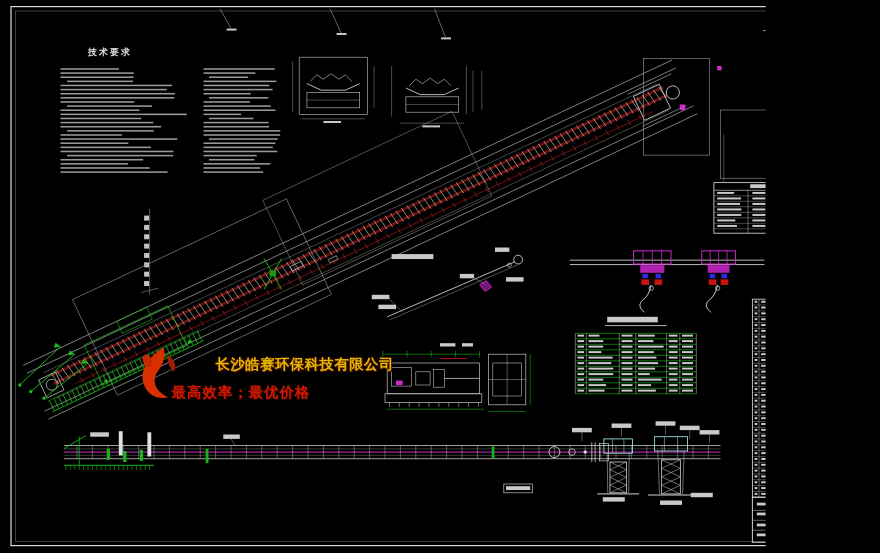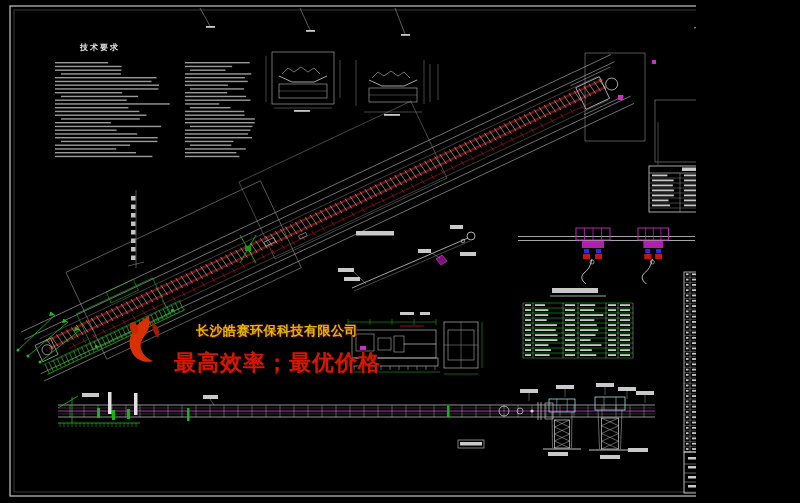--- a/index.html
+++ b/index.html
@@ -5,21 +5,21 @@
   html,body{margin:0;padding:0;background:#000;}
   #stage{position:relative;width:696px;height:503px;background:#000;overflow:hidden;
          font-family:Liberation Sans, sans-serif;}
   #cad{position:absolute;left:0;top:0;}
   .ovl{position:absolute;white-space:nowrap;}
   #techreq-title{left:80px;top:42px;font-size:8px;font-weight:bold;color:#e0e0e0;letter-spacing:2px;}
   #wm{position:absolute;left:122px;top:308px;width:230px;height:80px;}
   #wm-logo{position:absolute;left:0;top:6px;}
   #wm-company{position:absolute;left:74px;top:14px;font-size:13px;font-weight:bold;
               letter-spacing:0.5px;text-shadow:0 0 2px #7a1800,1px 1px 0 #400a00;}
-  #wm-slogan{position:absolute;left:52px;top:40px;font-size:22px;font-weight:bold;
+  #wm-slogan{position:absolute;left:34px;top:40px;font-size:13px;font-weight:bold;
              letter-spacing:1px;text-shadow:1px 1px 0 #3a0600,0 0 2px #000;}
 </style>
 </head>
 <body>
 
 <div id="stage">
   <svg id="cad" width="800" height="503" viewBox="0 0 800 503">
       <g>
         <rect x="10" y="6" width="782" height="490" fill="none" stroke="#d8d8d8" stroke-width="1.1"></rect>
         <rect x="14" y="10" width="774" height="482" fill="none" stroke="#8f8f8f" stroke-width="0.4"></rect>

